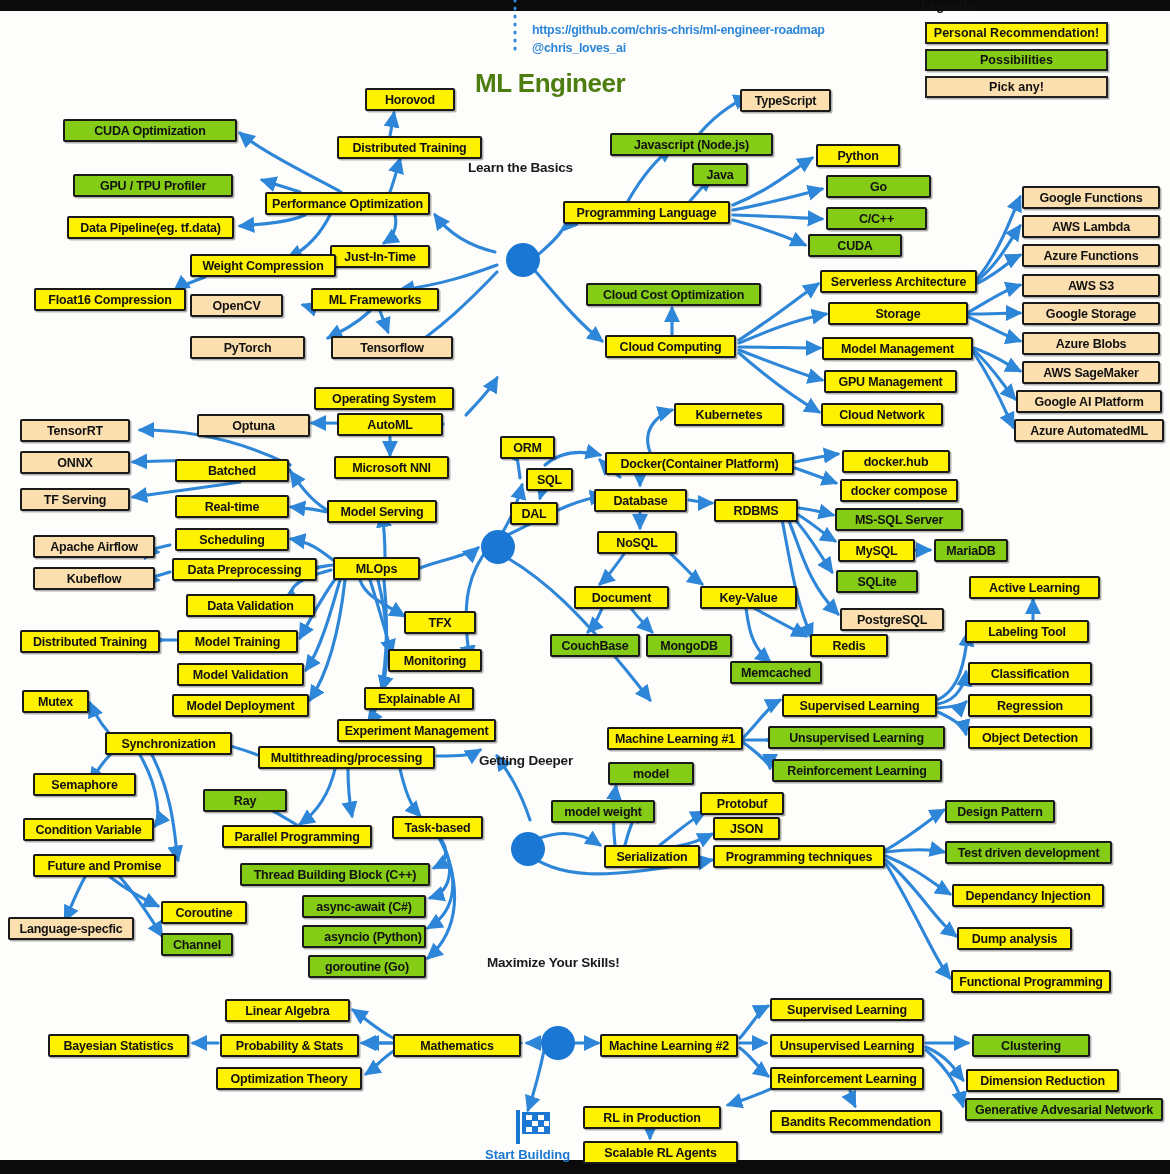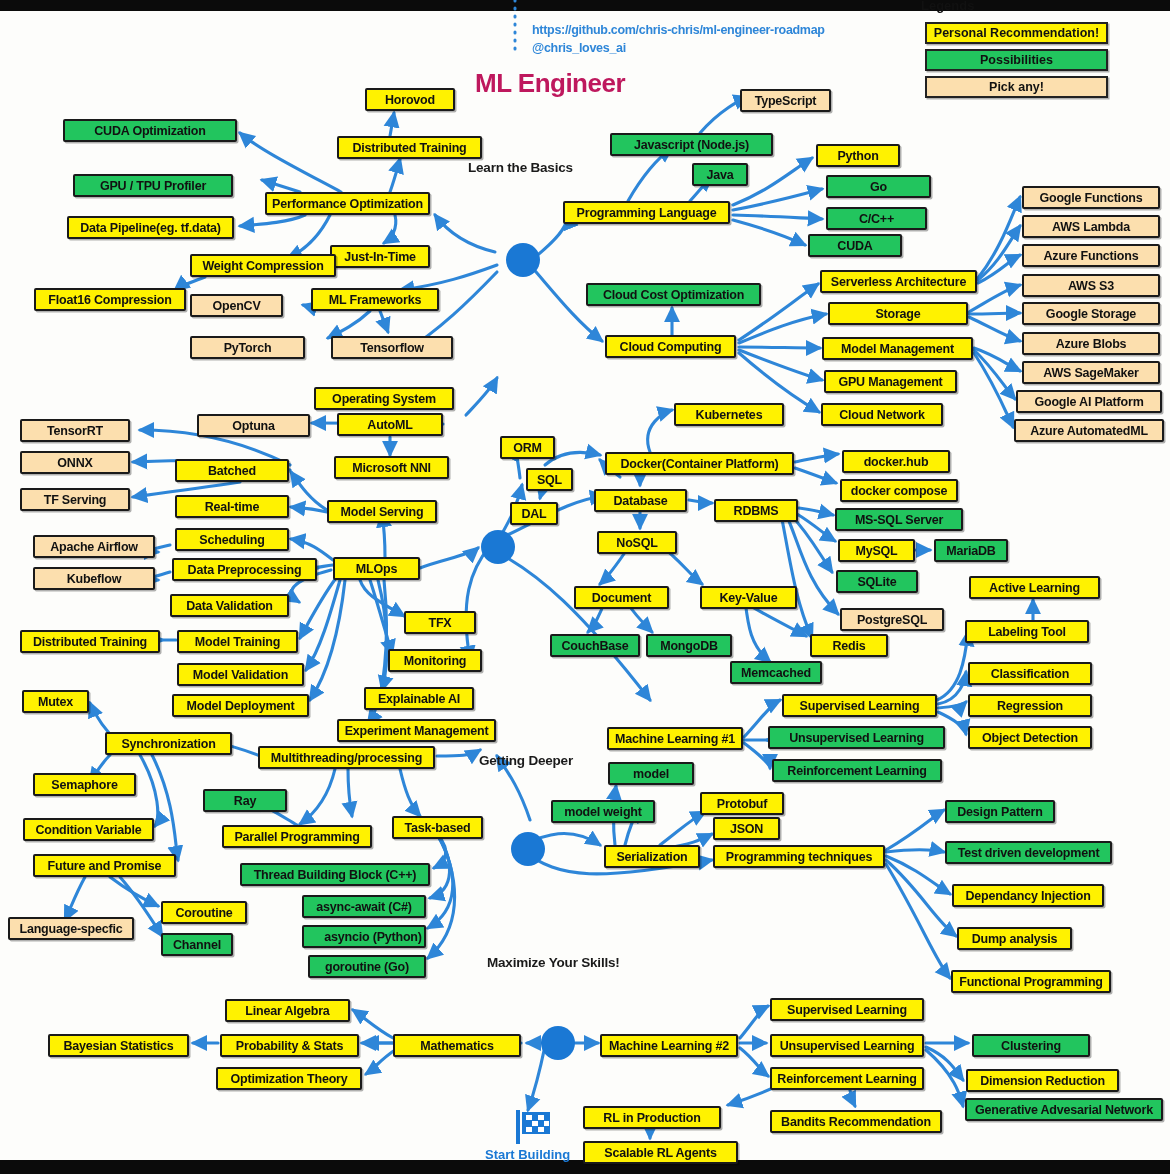--- a/index.html
+++ b/index.html
@@ -27,37 +27,37 @@
     font-weight:700;
     color:#111;
     letter-spacing:-0.2px;
     white-space:nowrap;
     padding:0 6px;
     height:23px;
     box-shadow: 1.5px 1.5px 0 rgba(0,0,0,0.30);
     font-family:"Liberation Sans", sans-serif;
   }
   .rec  { background:#fff200; }
-  .pos  { background:#22c55e; }
+  .pos  { background:#84cc16; }
   .pick { background:#fcdfae; }
 
   .hub {
     position:absolute;
     width:34px; height:34px; border-radius:50%;
     background:#1a78d4;
   }
 
   .seclabel {
     position:absolute;
     font-size:13.5px; font-weight:800; color:#1a1a1a;
     letter-spacing:-0.2px; white-space:nowrap;
   }
   #title {
     position:absolute;
-    font-size:26px; font-weight:800; color:#be185d;
+    font-size:26px; font-weight:800; color:#4d7c0f;
     letter-spacing:-0.5px; white-space:nowrap;
   }
   .urltext {
     position:absolute; color:#2e86d8; font-weight:800;
     font-size:12.5px; letter-spacing:-0.3px; white-space:nowrap;
   }
   #legend-title {
     position:absolute; font-size:13px; font-weight:800; color:#111;
   }
   .legend-box {
@@ -305,21 +305,21 @@
       <div class="node rec" style="left: 175px; top: 528px; width: 114px;">Scheduling</div>
       <div class="node pick" style="left: 33px; top: 535px; width: 122px;">Apache Airflow</div>
       <div class="node rec" style="left: 597px; top: 531px; width: 80px;">NoSQL</div>
       <div class="node rec" style="left: 838px; top: 539px; width: 77px;">MySQL</div>
       <div class="node pos" style="left: 934px; top: 539px; width: 74px;">MariaDB</div>
       <div class="node rec" style="left: 333px; top: 557px; width: 87px;">MLOps</div>
       <div class="node rec" style="left: 172px; top: 558px; width: 145px;">Data Preprocessing</div>
       <div class="node pick" style="left: 33px; top: 567px; width: 122px;">Kubeflow</div>
       <div class="node pos" style="left: 836px; top: 570px; width: 82px;">SQLite</div>
       <div class="node rec" style="left: 969px; top: 576px; width: 131px;">Active Learning</div>
-      <div class="node rec" style="left: 170px; top: 594px; width: 119px;">Data Validation</div>
+      <div class="node rec" style="left: 186px; top: 594px; width: 129px;">Data Validation</div>
       <div class="node rec" style="left: 574px; top: 586px; width: 95px;">Document</div>
       <div class="node rec" style="left: 700px; top: 586px; width: 97px;">Key-Value</div>
       <div class="node pick" style="left: 840px; top: 608px; width: 104px;">PostgreSQL</div>
       <div class="node rec" style="left: 965px; top: 620px; width: 124px;">Labeling Tool</div>
       <div class="node rec" style="left: 404px; top: 611px; width: 72px;">TFX</div>
       <div class="node rec" style="left: 20px; top: 630px; width: 140px;">Distributed Training</div>
       <div class="node rec" style="left: 177px; top: 630px; width: 121px;">Model Training</div>
       <div class="node pos" style="left: 550px; top: 634px; width: 90px;">CouchBase</div>
       <div class="node pos" style="left: 646px; top: 634px; width: 86px;">MongoDB</div>
       <div class="node rec" style="left: 810px; top: 634px; width: 78px;">Redis</div>

